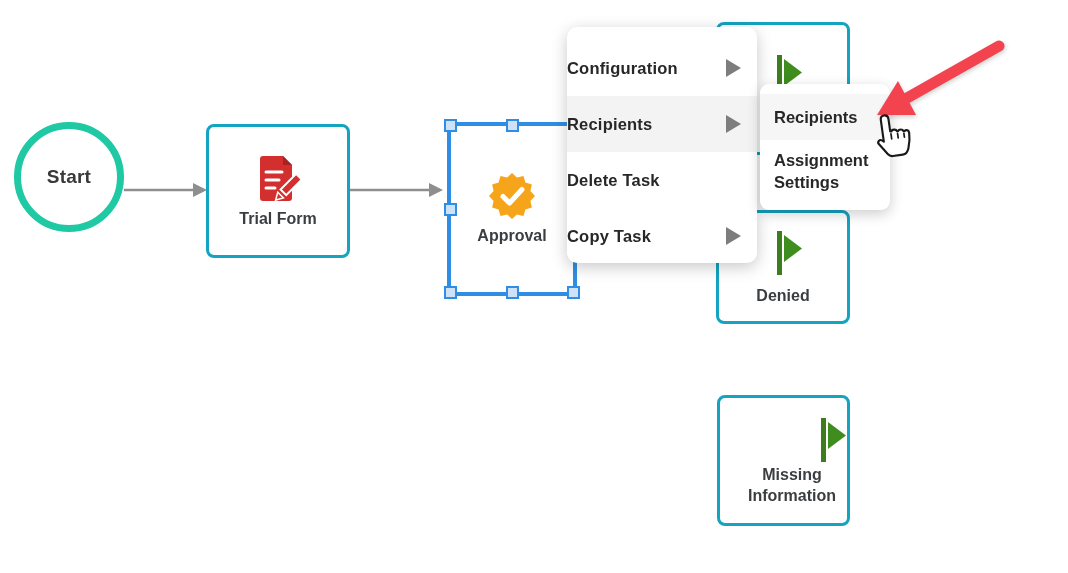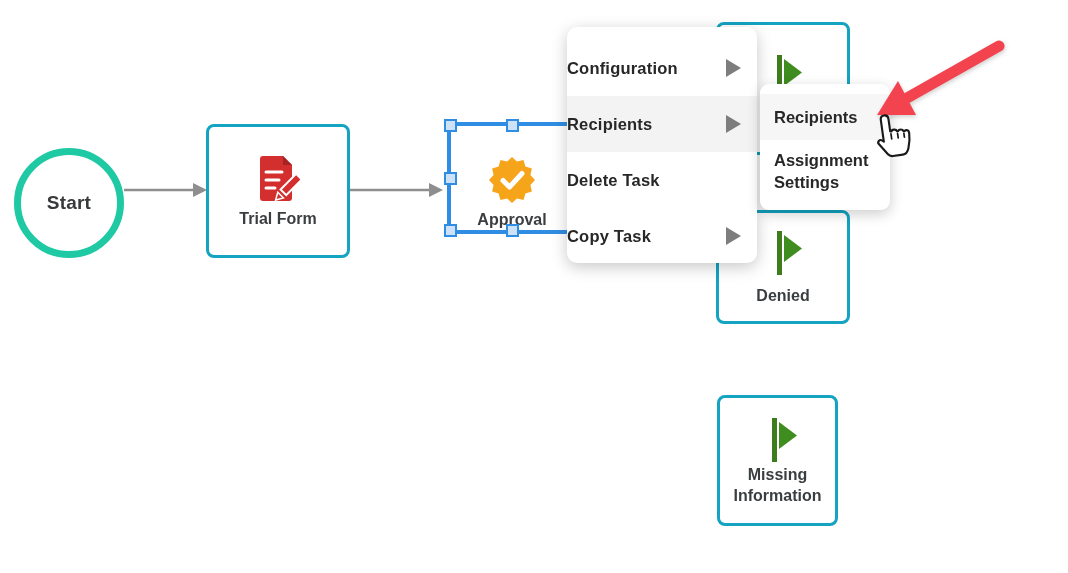--- a/index.html
+++ b/index.html
@@ -9,41 +9,41 @@
   }
   
   #edges{position:absolute;left:0;top:0;z-index:1;}
   
   .circle-node{
     position:absolute;border-radius:50%;background:#fff;
     display:flex;align-items:center;justify-content:center;
     font-weight:bold;font-size:19px;color:#37393b;z-index:2;
     letter-spacing:.2px;
   }
-  #start-node{left:14px;top:148px;width:96px;height:96px;border:7px solid #1ec9a4;}
+  #start-node{left:14px;top:122px;width:96px;height:96px;border:7px solid #1ec9a4;}
   #end-node{left:938px;top:141px;width:85px;height:85px;border:7px solid #dd4a10;}
   
   .task-node{
     position:absolute;background:#fff;border:3px solid #14a3c1;border-radius:8px;
     display:flex;flex-direction:column;align-items:center;justify-content:center;
     gap:6px;z-index:2;box-sizing:border-box;
   }
   .task-label{
     font-weight:bold;font-size:16px;color:#3b3e40;text-align:center;line-height:21px;
   }
   #trial-form-node{left:206px;top:124px;width:144px;height:134px;}
   #approved-node{left:716px;top:22px;width:134px;height:133px;justify-content:flex-start;padding-top:28px;}
   #denied-node{left:716px;top:210px;width:134px;height:114px;gap:8px;}
-  #missing-info-node{left:717px;top:395px;width:121px;height:131px;gap:0;}
+  #missing-info-node{left:717px;top:395px;width:133px;height:131px;gap:0;align-items:flex-end;}
   #missing-info-node .task-label{width:110px;}
   
   #approval-node{
-    position:absolute;left:447px;top:122px;width:130px;height:112px;background:#fff;
+    position:absolute;left:447px;top:122px;width:130px;height:174px;background:#fff;
     border:4px solid #2f8ee3;z-index:3;box-sizing:border-box;
-    display:flex;flex-direction:column;align-items:center;justify-content:flex-end;gap:6px;
+    display:flex;flex-direction:column;align-items:center;justify-content:center;gap:6px;
   }
   .handle{
     position:absolute;width:9px;height:9px;background:#cde2f8;border:2px solid #2f8ee3;
     z-index:4;box-sizing:content-box;
   }
   
   #context-menu{
     position:absolute;left:567px;top:27px;width:190px;height:236px;background:#fff;
     border-radius:10px;box-shadow:0 4px 16px rgba(0,0,0,.22);z-index:5;
     padding:13px 0;box-sizing:border-box;overflow:hidden;

